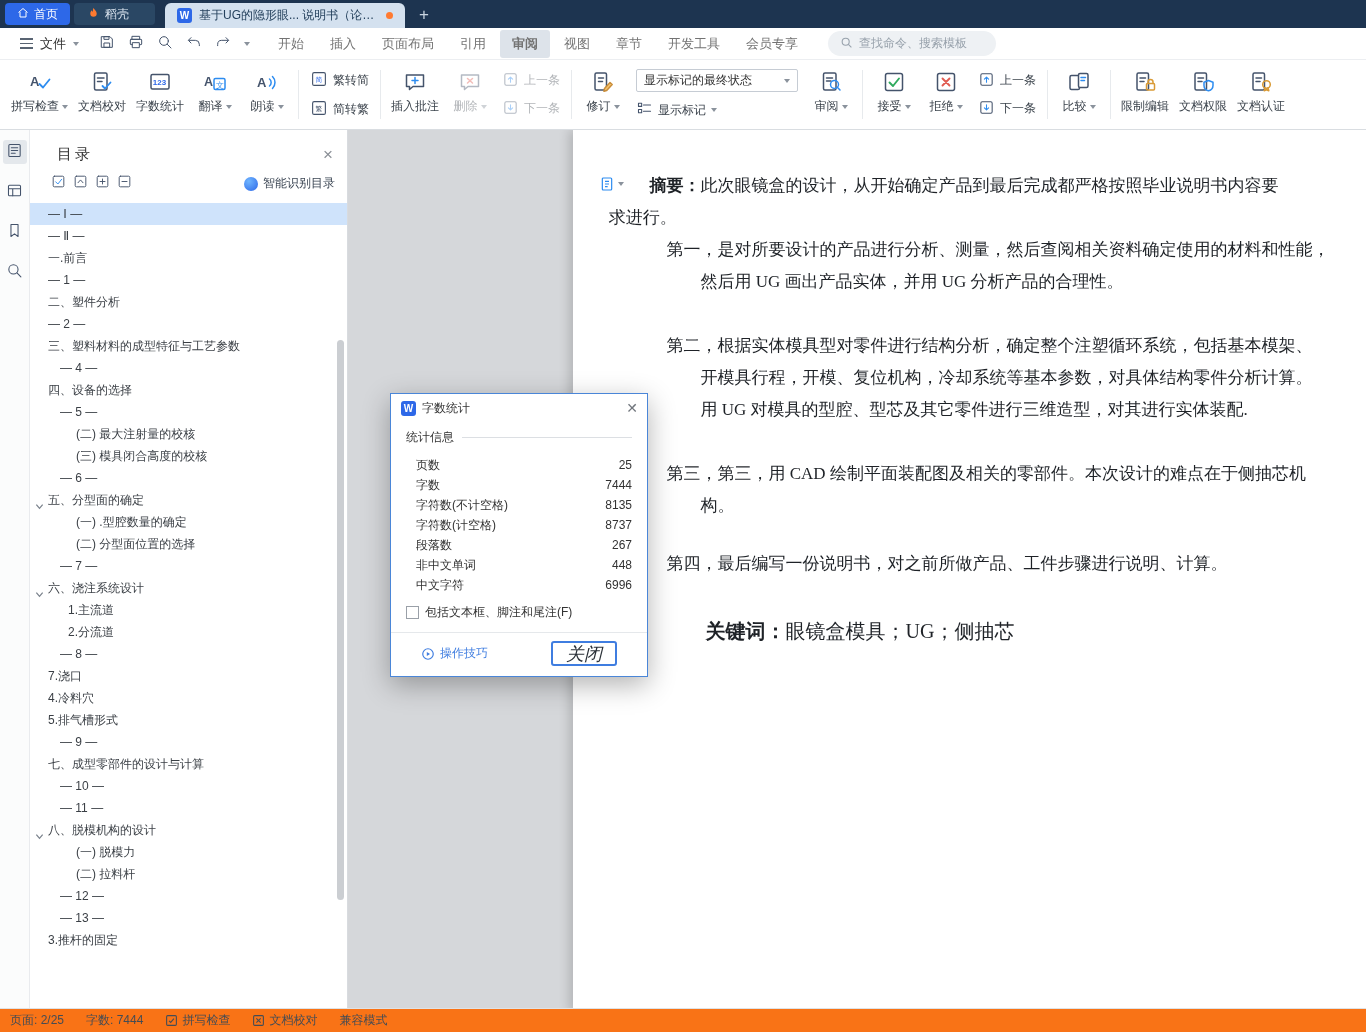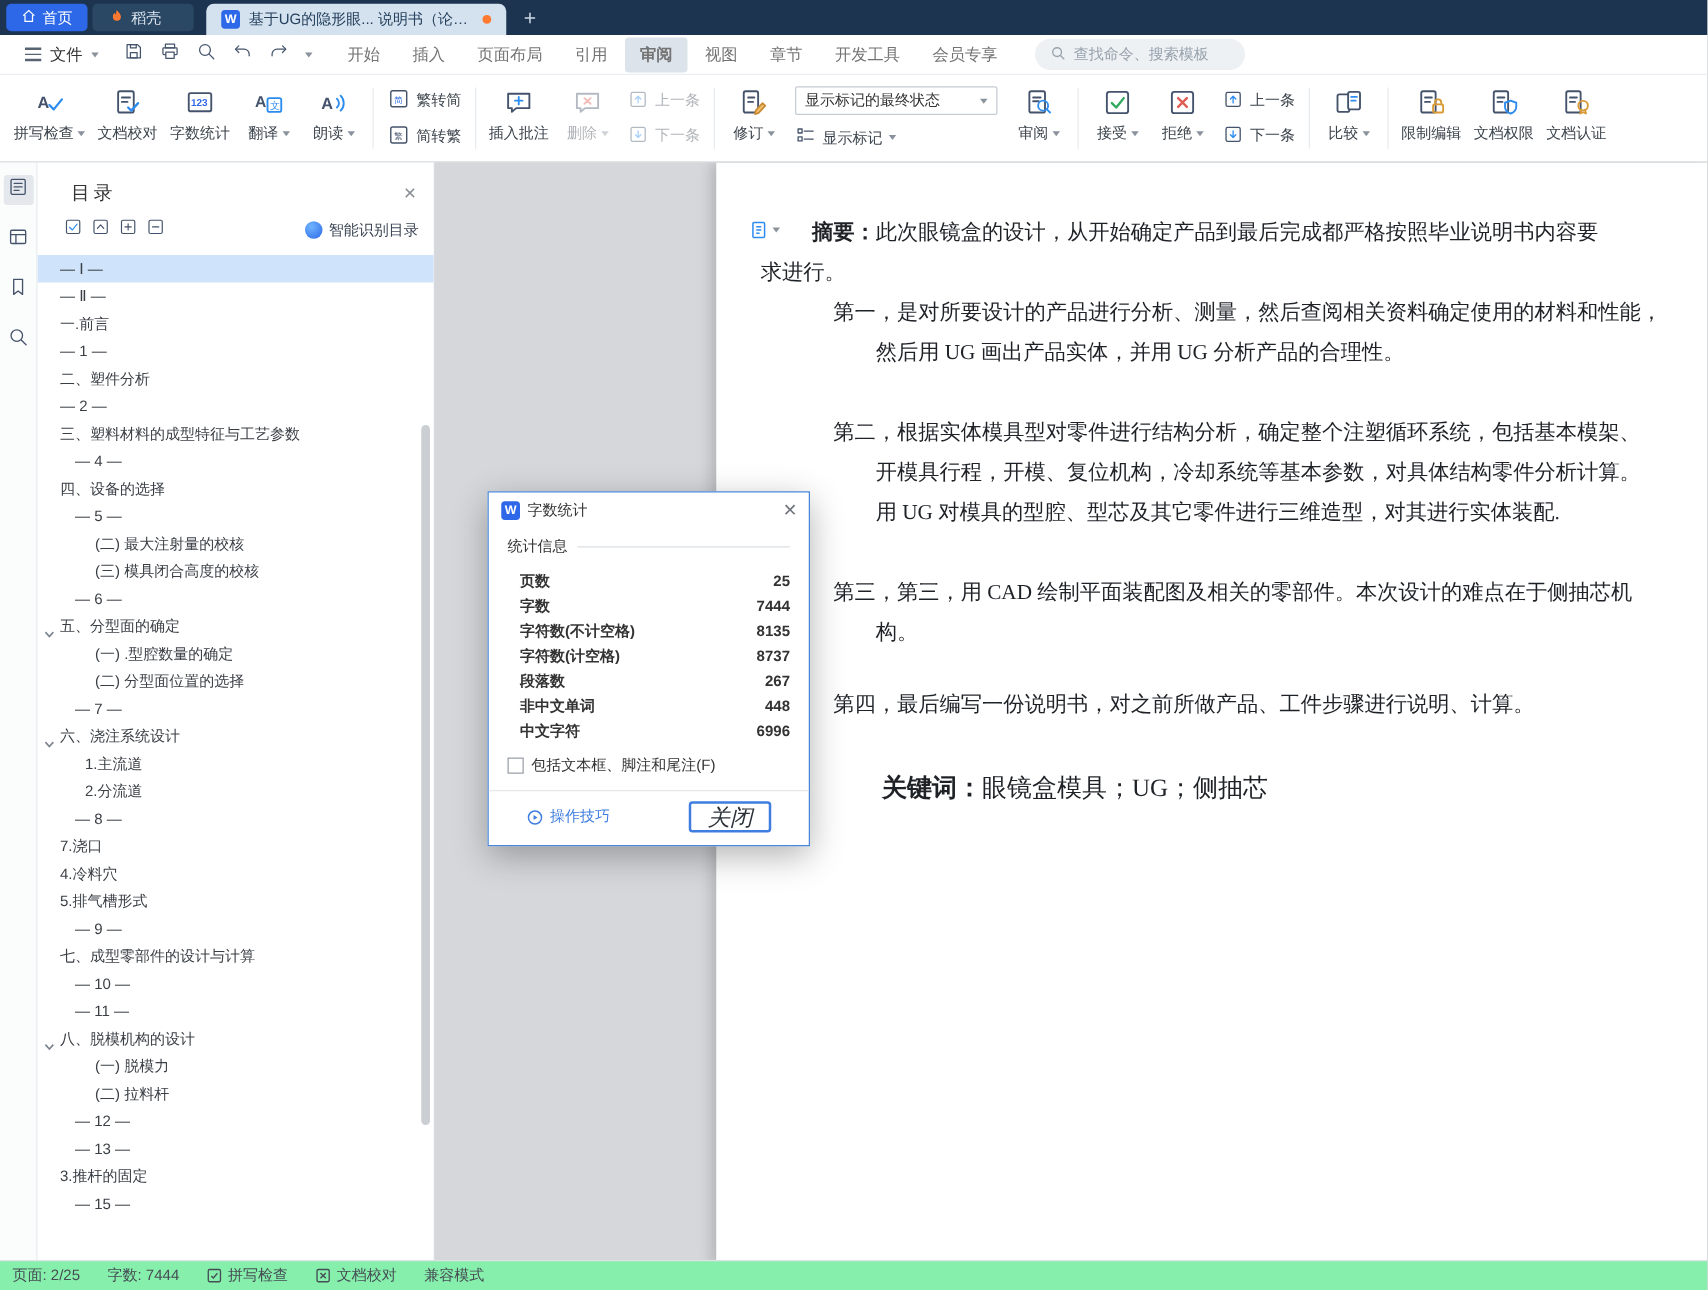--- a/index.html
+++ b/index.html
@@ -79,31 +79,31 @@
 
   
   .dialog { position:absolute; left:390px; top:393px; width:258px; background:#fff; border:1px solid #4a86d8;
             box-shadow:0 8px 26px rgba(0,0,0,.30); z-index:60; }
   .dlg-title { height:28px; display:flex; align-items:center; gap:6px; padding:0 9px 0 10px; }
   .dlg-name { font-size:12px; color:#333; }
   .dlg-close { margin-left:auto; color:#71767d; font-size:14px; line-height:1; }
   .dlg-body { padding:2px 15px 0; }
   .dlg-sec { display:flex; align-items:center; gap:8px; font-size:12px; color:#333; margin:5px 0 9px;justify-content:center; }
   .dlg-sec .rule { flex:1; height:1px; background:#dcdfe3; }
-  .dlg-row { display:flex; justify-content:space-between; align-items:center; height:20px; font-size:12px; color:#333; padding-left:10px;font-weight:bold; }
+  .dlg-row { display:flex; justify-content:space-between; align-items:center; height:20px; font-size:12px; color:#333; padding-left:10px; }
   .dlg-check { display:flex; align-items:center; gap:6px; margin-top:9px; font-size:12px; color:#333; }
   .chkbox { width:13px; height:13px; border:1px solid #9aa0a8; background:#fff; flex:none; }
   .dlg-div { height:1px; background:#e5e8eb; margin:11px -15px 0; }
   .dlg-foot { display:flex; align-items:center; padding:8px 15px 10px; }
   .tips { display:flex; align-items:center; gap:5px; font-size:12px; color:#3f7de0; }
   .close-btn { margin-left:auto; width:66px; height:25px; background:#fff; border:2px solid #3f7de0; border-radius:3px;
                font-size:18px; color:#2b3138; display:flex; align-items:center; justify-content:center;font-style:italic; }
 
   
-  .statusbar { height:24px; background:#86efac; border-top:1px solid #dfe2e5; display:flex; align-items:center;
+  .statusbar { height:24px; background:#f97316; border-top:1px solid #dfe2e5; display:flex; align-items:center;
                gap:22px; padding:0 10px; font-size:12px; color:#454c54; }
   .st-item { display:flex; align-items:center; gap:4px; white-space:nowrap; }
 </style>
 </head>
 <body>
 
 <div>
 
   <div class="titlebar">
     <div class="tb-home">
@@ -590,21 +590,20 @@
           <div class="toc-item" style="padding-left: 30px;">— 10 —</div>
           <div class="toc-item" style="padding-left: 30px;">— 11 —</div>
           <div class="toc-item" style="padding-left: 18px;">八、脱模机构的设计<span class="tcaret" style="left: 5px;"><svg width="9" height="9" viewBox="0 0 10 10" fill="none" stroke="#7a828c" stroke-width="1.4">
                 <path d="M1.5 3l3.5 4 3.5-4"></path>
               </svg></span></div>
           <div class="toc-item" style="padding-left: 46px;">(一) 脱模力</div>
           <div class="toc-item" style="padding-left: 46px;">(二) 拉料杆</div>
           <div class="toc-item" style="padding-left: 30px;">— 12 —</div>
           <div class="toc-item" style="padding-left: 30px;">— 13 —</div>
           <div class="toc-item" style="padding-left: 18px;">3.推杆的固定</div>
-          <div class="toc-item" style="padding-left: 30px;">— 15 —</div>
         </div>
       <div class="toc-scroll"></div>
     </aside>
 
     <div class="canvas">
       <div class="page">
         <div class="fmt-widget">
           <svg width="16" height="16" viewBox="0 0 24 24" fill="none" stroke="#2d8cf0" stroke-width="1.8">
               <rect x="5" y="3" width="14" height="18" rx="1.5"></rect>
               <path d="M9 8h6M9 12h6M9 16h4"></path>

